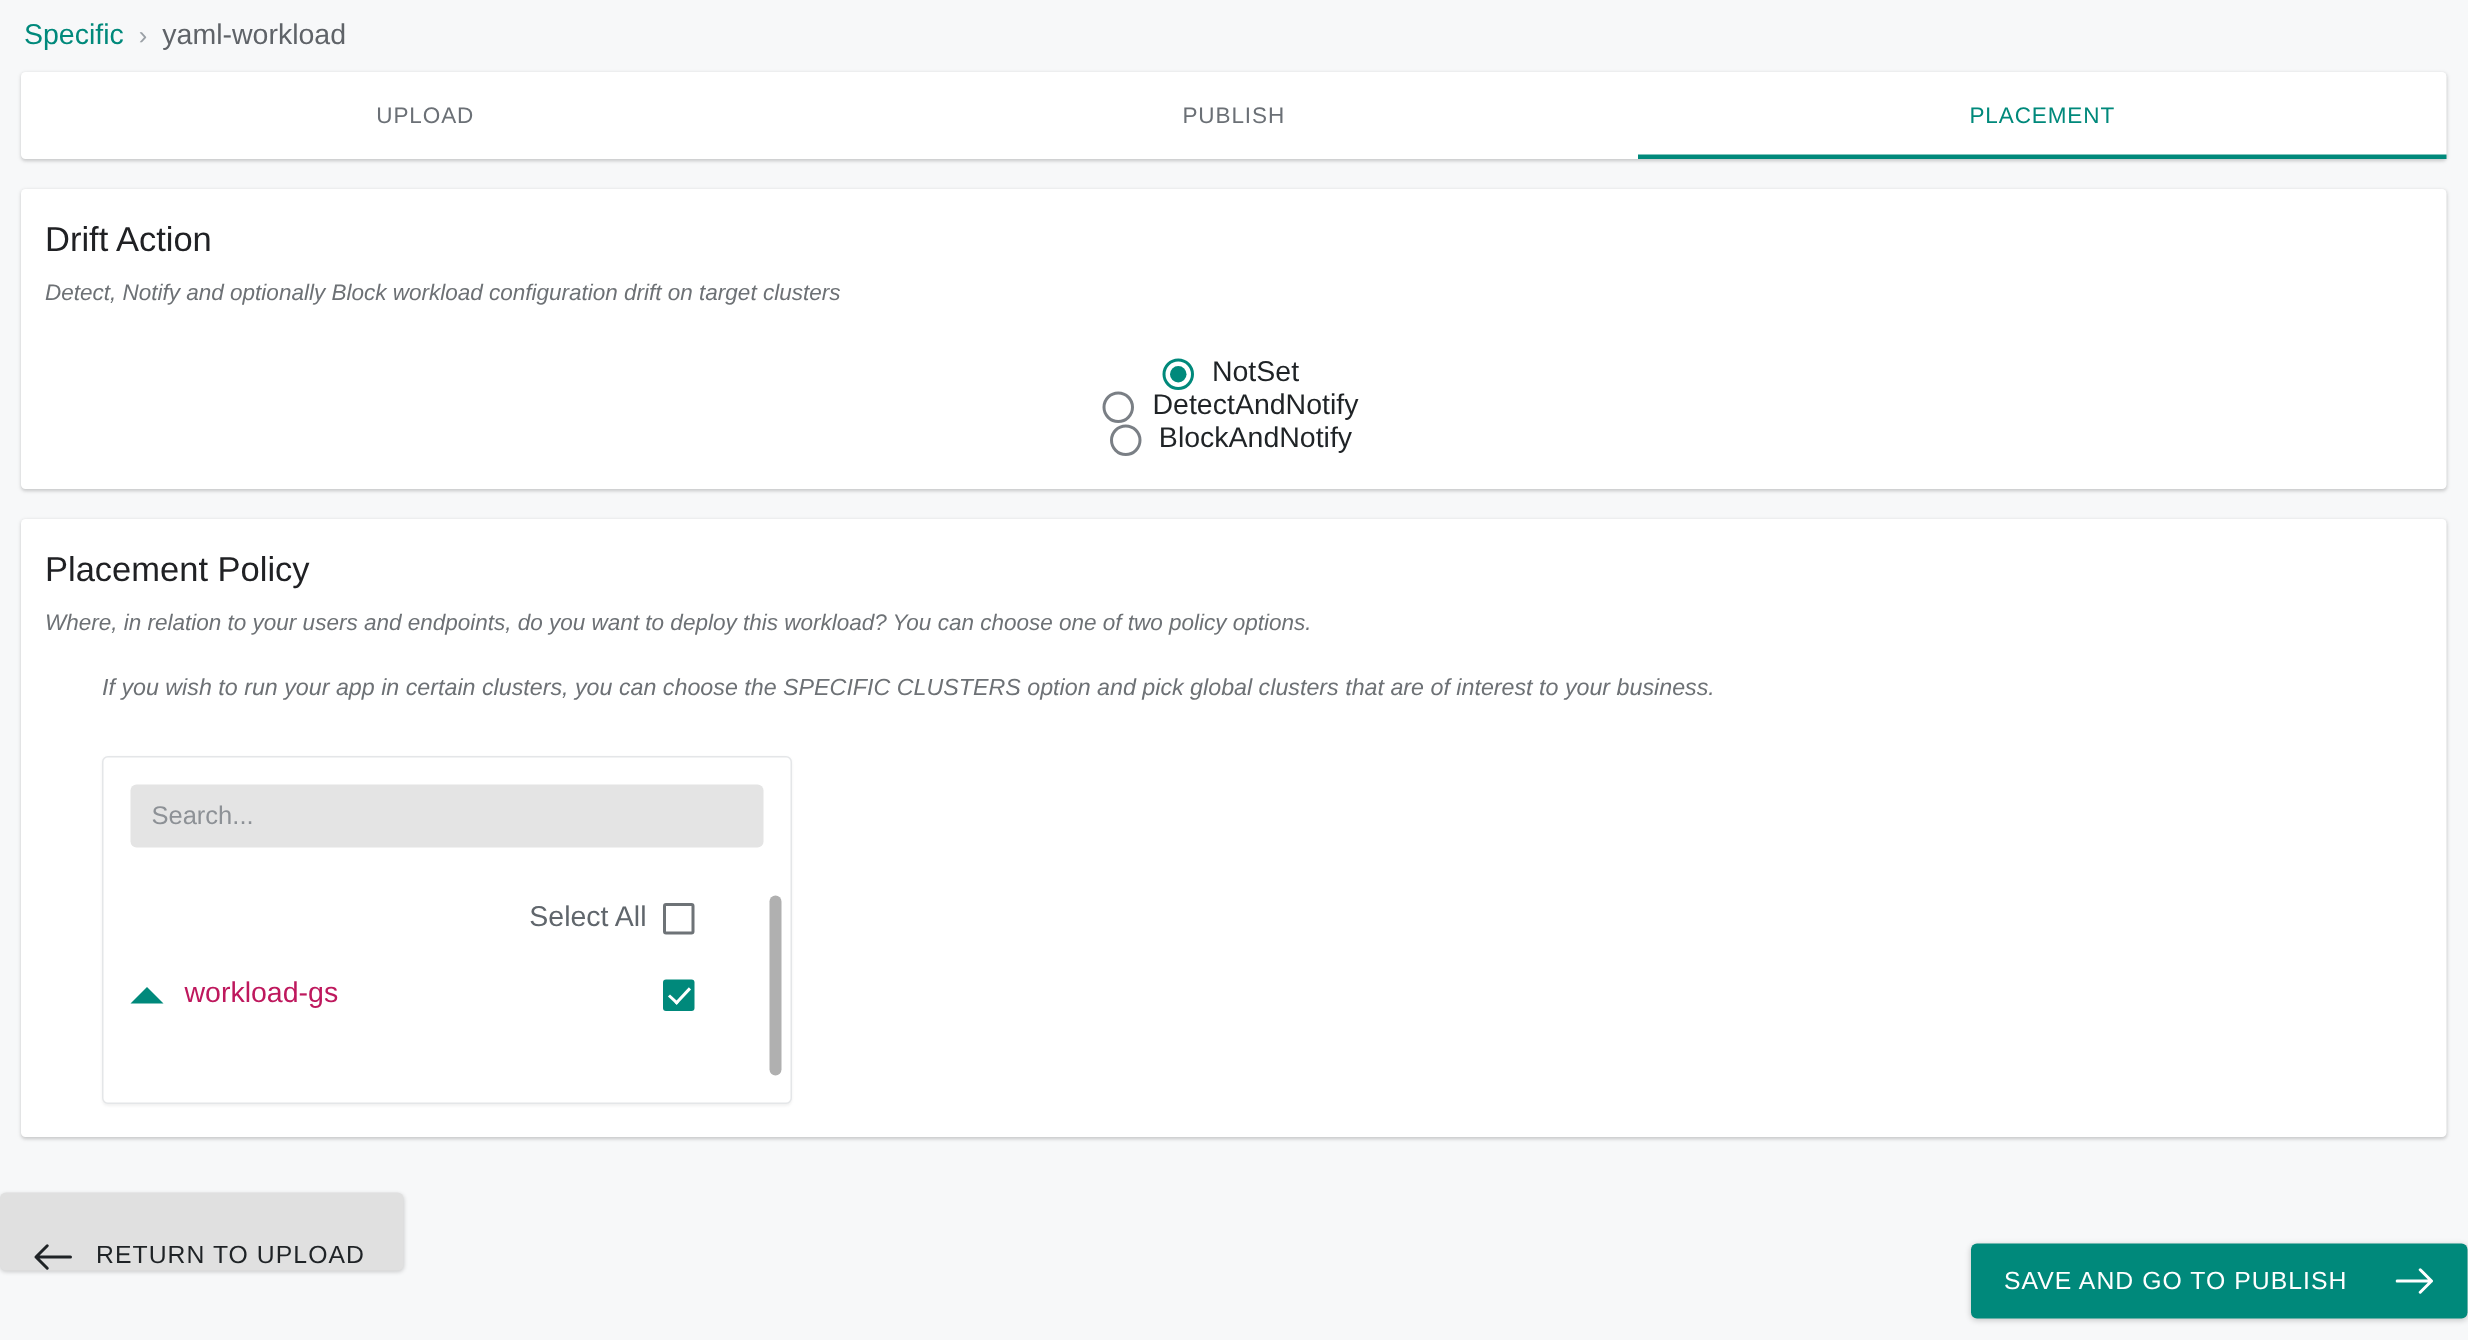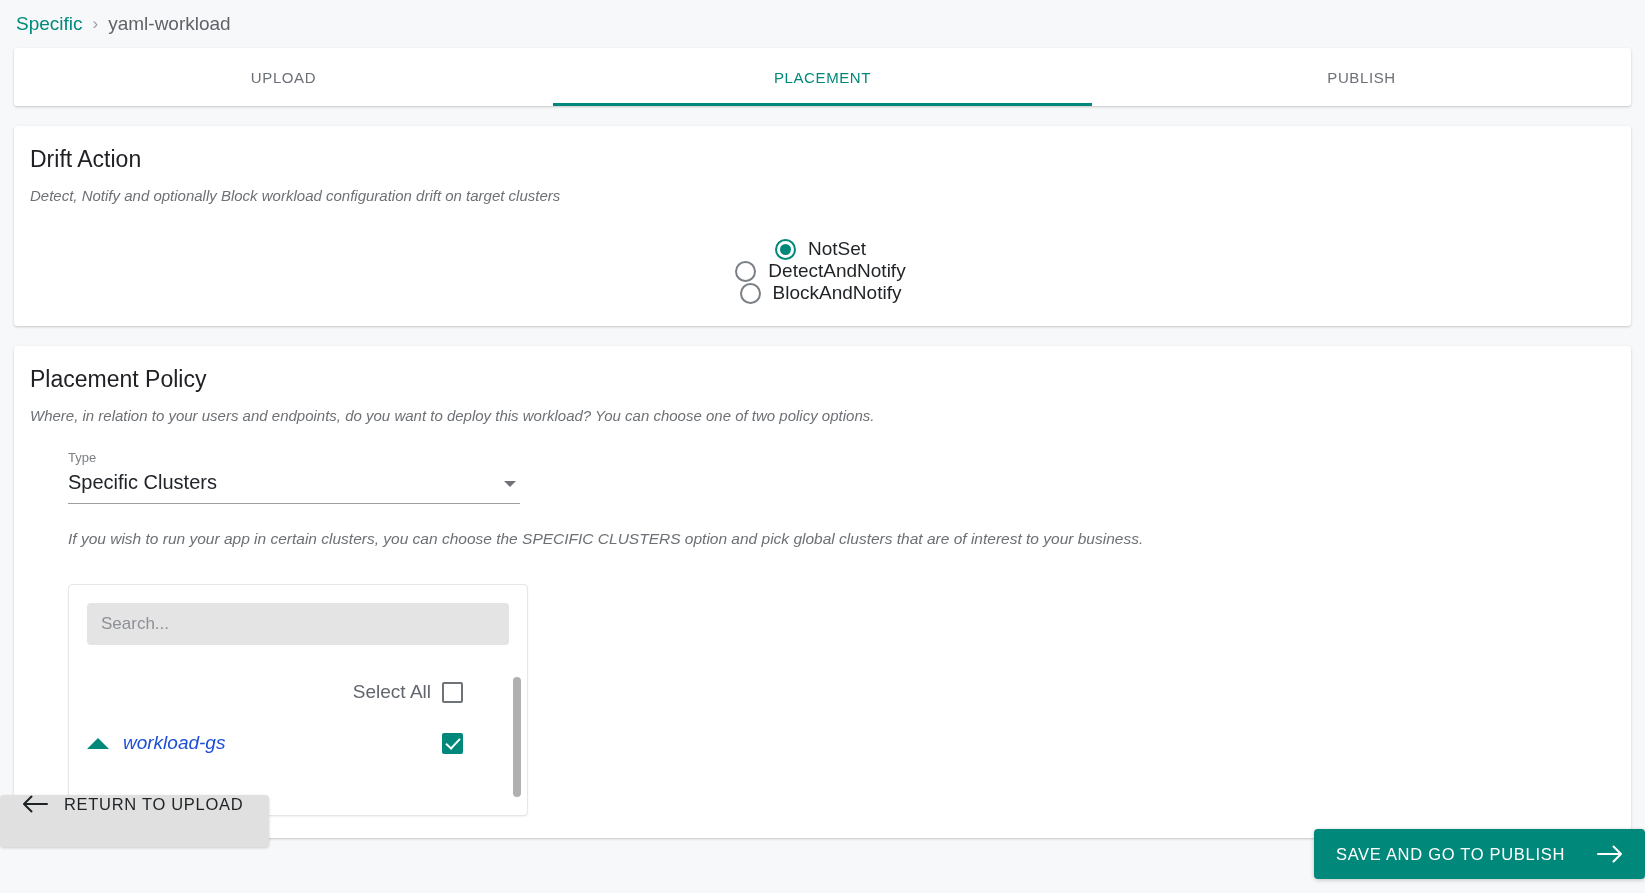--- a/index.html
+++ b/index.html
@@ -222,23 +222,22 @@
     width: 0; height: 0;
     border-left: 11px solid transparent;
     border-right: 11px solid transparent;
     border-bottom: 11px solid #00897b;
     margin-right: 14px;
     flex: none;
     cursor: pointer;
   }
   .cluster-name {
     font-size: 19px;
-    color: #1d4ed8;
+    color: #be185d;
     flex: 1 1 auto;
-    font-style: italic;
   }
 
   .picker-scrollbar {
     position: absolute;
     right: 6px;
     top: 92px;
     width: 8px;
     height: 120px;
     background: #b0b0b0;
     border-radius: 4px;
@@ -254,21 +253,21 @@
   }
   .btn-back {
     position: absolute;
     left: 0; top: 10px;
     height: 52px;
     background: #e0e0e0;
     border: none;
     border-radius: 4px;
     padding: 0 26px 0 22px;
     display: flex;
-    align-items: flex-start;
+    align-items: flex-end;
     gap: 16px;
     font-size: 16.5px;
     letter-spacing: 0.7px;
     color: #1f2326;
     cursor: pointer;
     pointer-events: auto;
     box-shadow: 0 1px 3px rgba(0,0,0,0.18);
     font-family: "Liberation Sans", sans-serif;
   }
   .btn-next {
@@ -296,22 +295,22 @@
 <body>
 
 <div class="breadcrumb">
   <span class="crumb-link">Specific</span>
   <span class="crumb-sep">›</span>
   <span class="crumb-current">yaml-workload</span>
 </div>
 
 <div class="tabs-card">
   <div class="tab">UPLOAD</div>
+  <div class="tab">PUBLISH</div>
   <div class="tab active">PLACEMENT</div>
-  <div class="tab">PUBLISH</div>
 </div>
 
 <div class="card">
   <h2 class="card-title">Drift Action</h2>
   <p class="card-sub">Detect, Notify and optionally Block workload configuration drift on target clusters</p>
 
   <div class="radio-row">
     <label class="radio-opt checked">
       <span class="radio-mark"></span>
       <span class="radio-label">NotSet</span>
@@ -324,27 +323,20 @@
       <span class="radio-mark"></span>
       <span class="radio-label">BlockAndNotify</span>
     </label>
   </div>
 </div>
 
 <div class="card">
   <h2 class="card-title">Placement Policy</h2>
   <p class="card-sub">Where, in relation to your users and endpoints, do you want to deploy this workload? You can choose one of two policy options.</p>
 
-  <div class="field-wrap">
-    <div class="field-label">Type</div>
-    <div class="select-box">
-      <span class="select-value">Specific Clusters</span>
-      <span class="caret"></span>
-    </div>
-  </div>
 
   <p class="policy-hint">If you wish to run your app in certain clusters, you can choose the SPECIFIC CLUSTERS option and pick global clusters that are of interest to your business.</p>
 
   <div class="picker">
     <input class="search-input" type="text" placeholder="Search..." style="">
 
     <div class="select-all-row">
       <span class="select-all-label">Select All</span>
       <span class="cb off"></span>
     </div>

